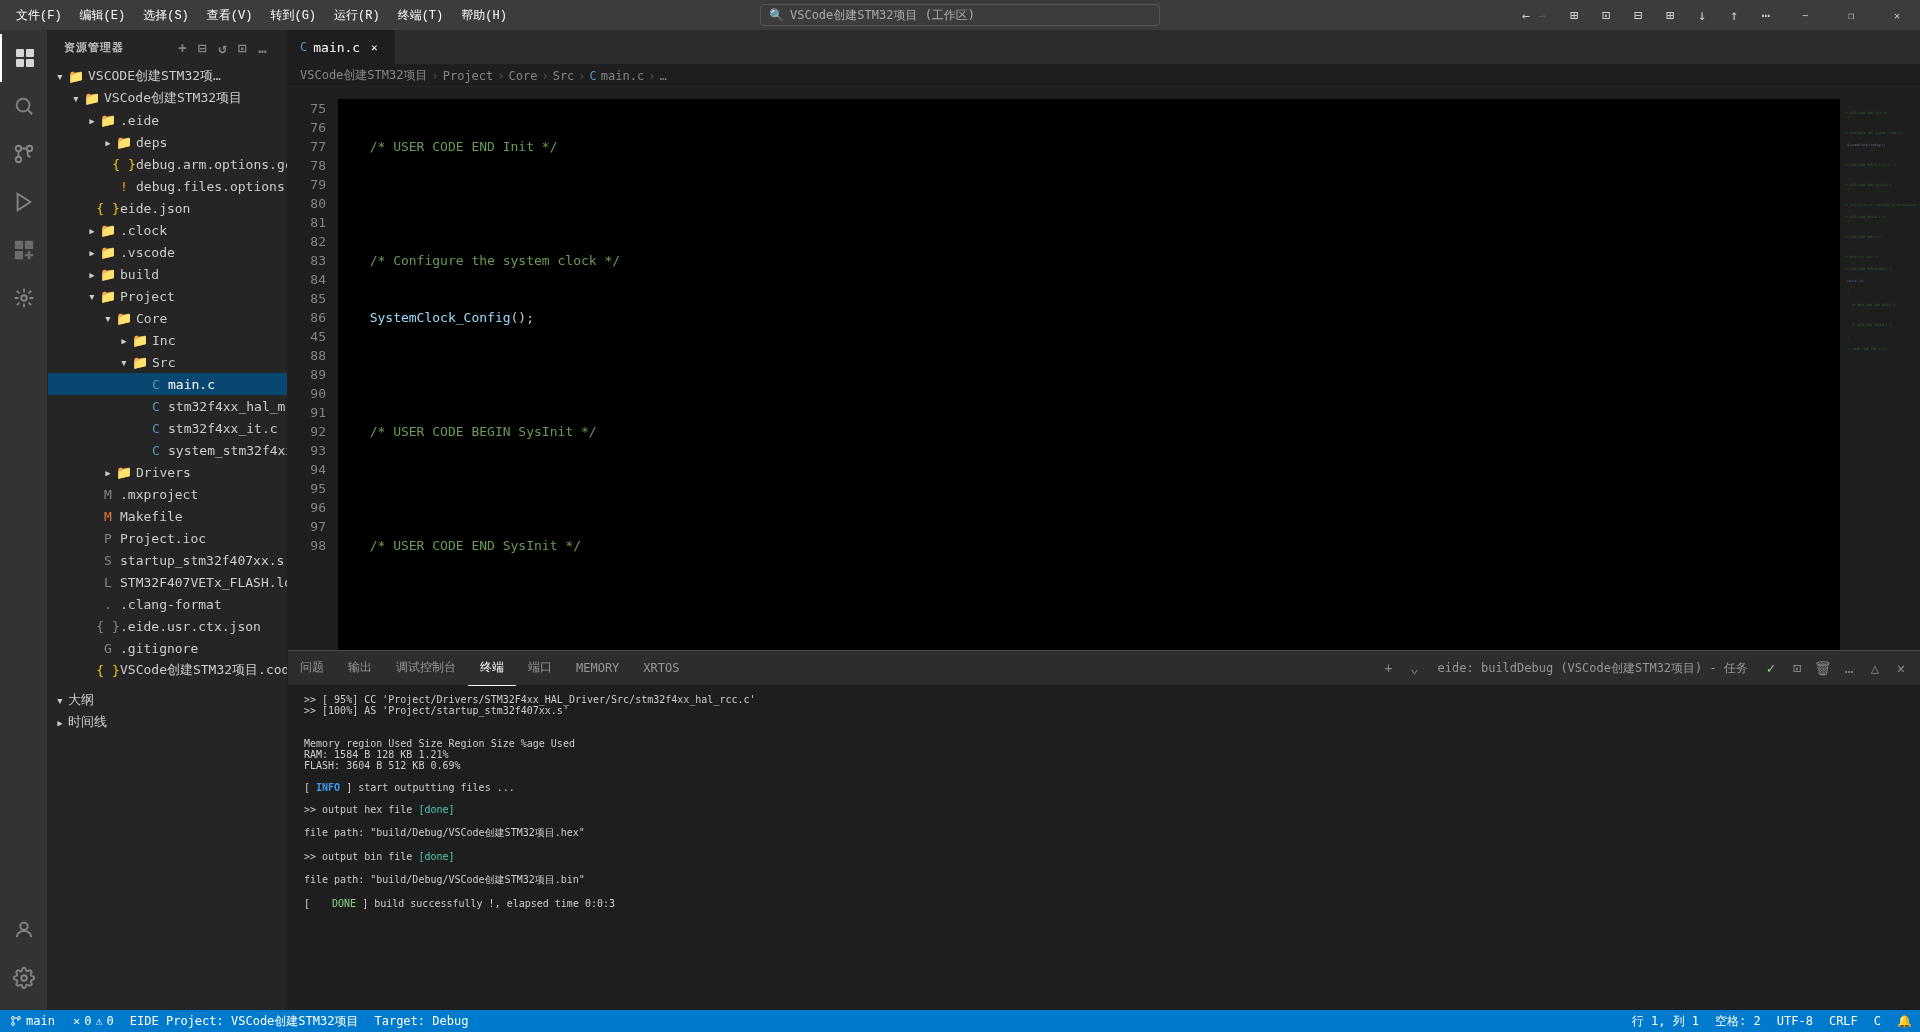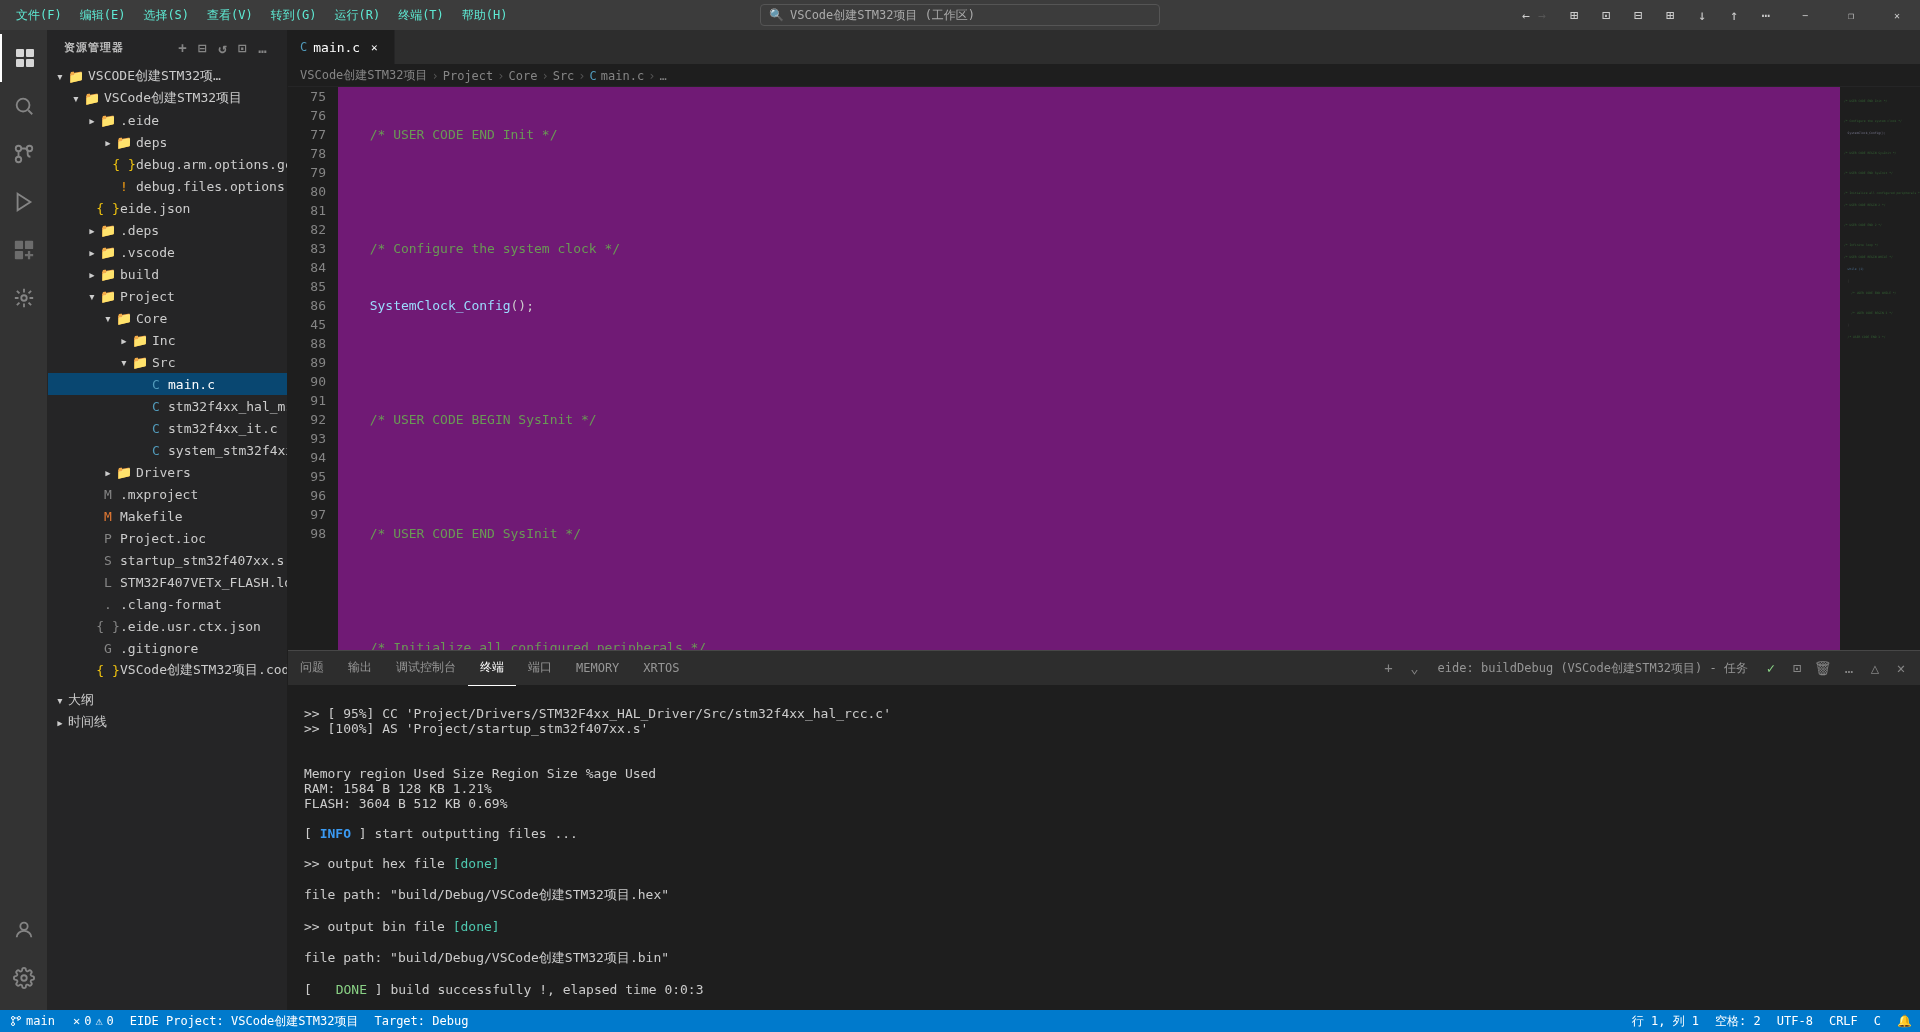--- a/index.html
+++ b/index.html
@@ -26,21 +26,22 @@
       position: relative;
     }
     .titlebar-menu {
       display: flex;
       gap: 2px;
       font-size: 12px;
     }
     .titlebar-menu-item {
       padding: 2px 8px;
       cursor: pointer;
-      color: #5eead4;
+      color: #ffffff;
+      font-family: Liberation Mono, monospace;
     }
     .titlebar-search {
       position: absolute;
       left: 50%;
       transform: translateX(-50%);
       width: 400px;
       height: 22px;
       background: #3c3c3c;
       border: 1px solid #555;
       border-radius: 4px;
@@ -220,21 +221,22 @@
       border-bottom: 1px solid #252526;
       gap: 4px;
     }
     .breadcrumb-sep { color: #555; }
 
     
     .editor-content {
       flex: 1;
       display: flex;
       overflow: hidden;
-      background: #701a75;
+      background: #000000;
+      margin-top: 12px;
     }
     .line-numbers {
       width: 50px;
       background: #1e1e1e;
       color: #858585;
       text-align: right;
       padding-right: 12px;
       padding-top: 0;
       font-size: 13px;
       line-height: 19px;
@@ -310,23 +312,23 @@
       font-size: 14px;
       border-radius: 3px;
     }
     .terminal-task-label {
       font-size: 12px;
       color: #969696;
       padding: 0 8px;
     }
     .terminal-content {
       flex: 1;
-      padding: 20px 16px;
+      padding: 8px 16px;
       font-family: 'Consolas', monospace;
-      font-size: 13px;
+      font-size: 10px;
       overflow-y: auto;
       color: #cccccc;
     }
 
     
     .status-bar {
       height: 22px;
       background: #007acc;
       display: flex;
       align-items: center;
@@ -517,21 +519,21 @@
 
       <div class="tree-item" style="padding-left:36px;">
         <span class="arrow" style="visibility:hidden;">▸</span>
         <span class="file-icon" style="color:#f1c40f;">{ }</span>
         <span class="item-label">eide.json</span>
       </div>
 
       <div class="tree-item" style="padding-left:36px;">
         <span class="arrow">▸</span>
         <span class="file-icon" style="color:#e8ab53;">📁</span>
-        <span class="item-label">.deps</span>
+        <span class="item-label">.clock</span>
       </div>
 
       <div class="tree-item" style="padding-left:36px;">
         <span class="arrow">▸</span>
         <span class="file-icon" style="color:#e8ab53;">📁</span>
         <span class="item-label">.vscode</span>
       </div>
 
       <div class="tree-item" style="padding-left:36px;">
         <span class="arrow">▸</span>

